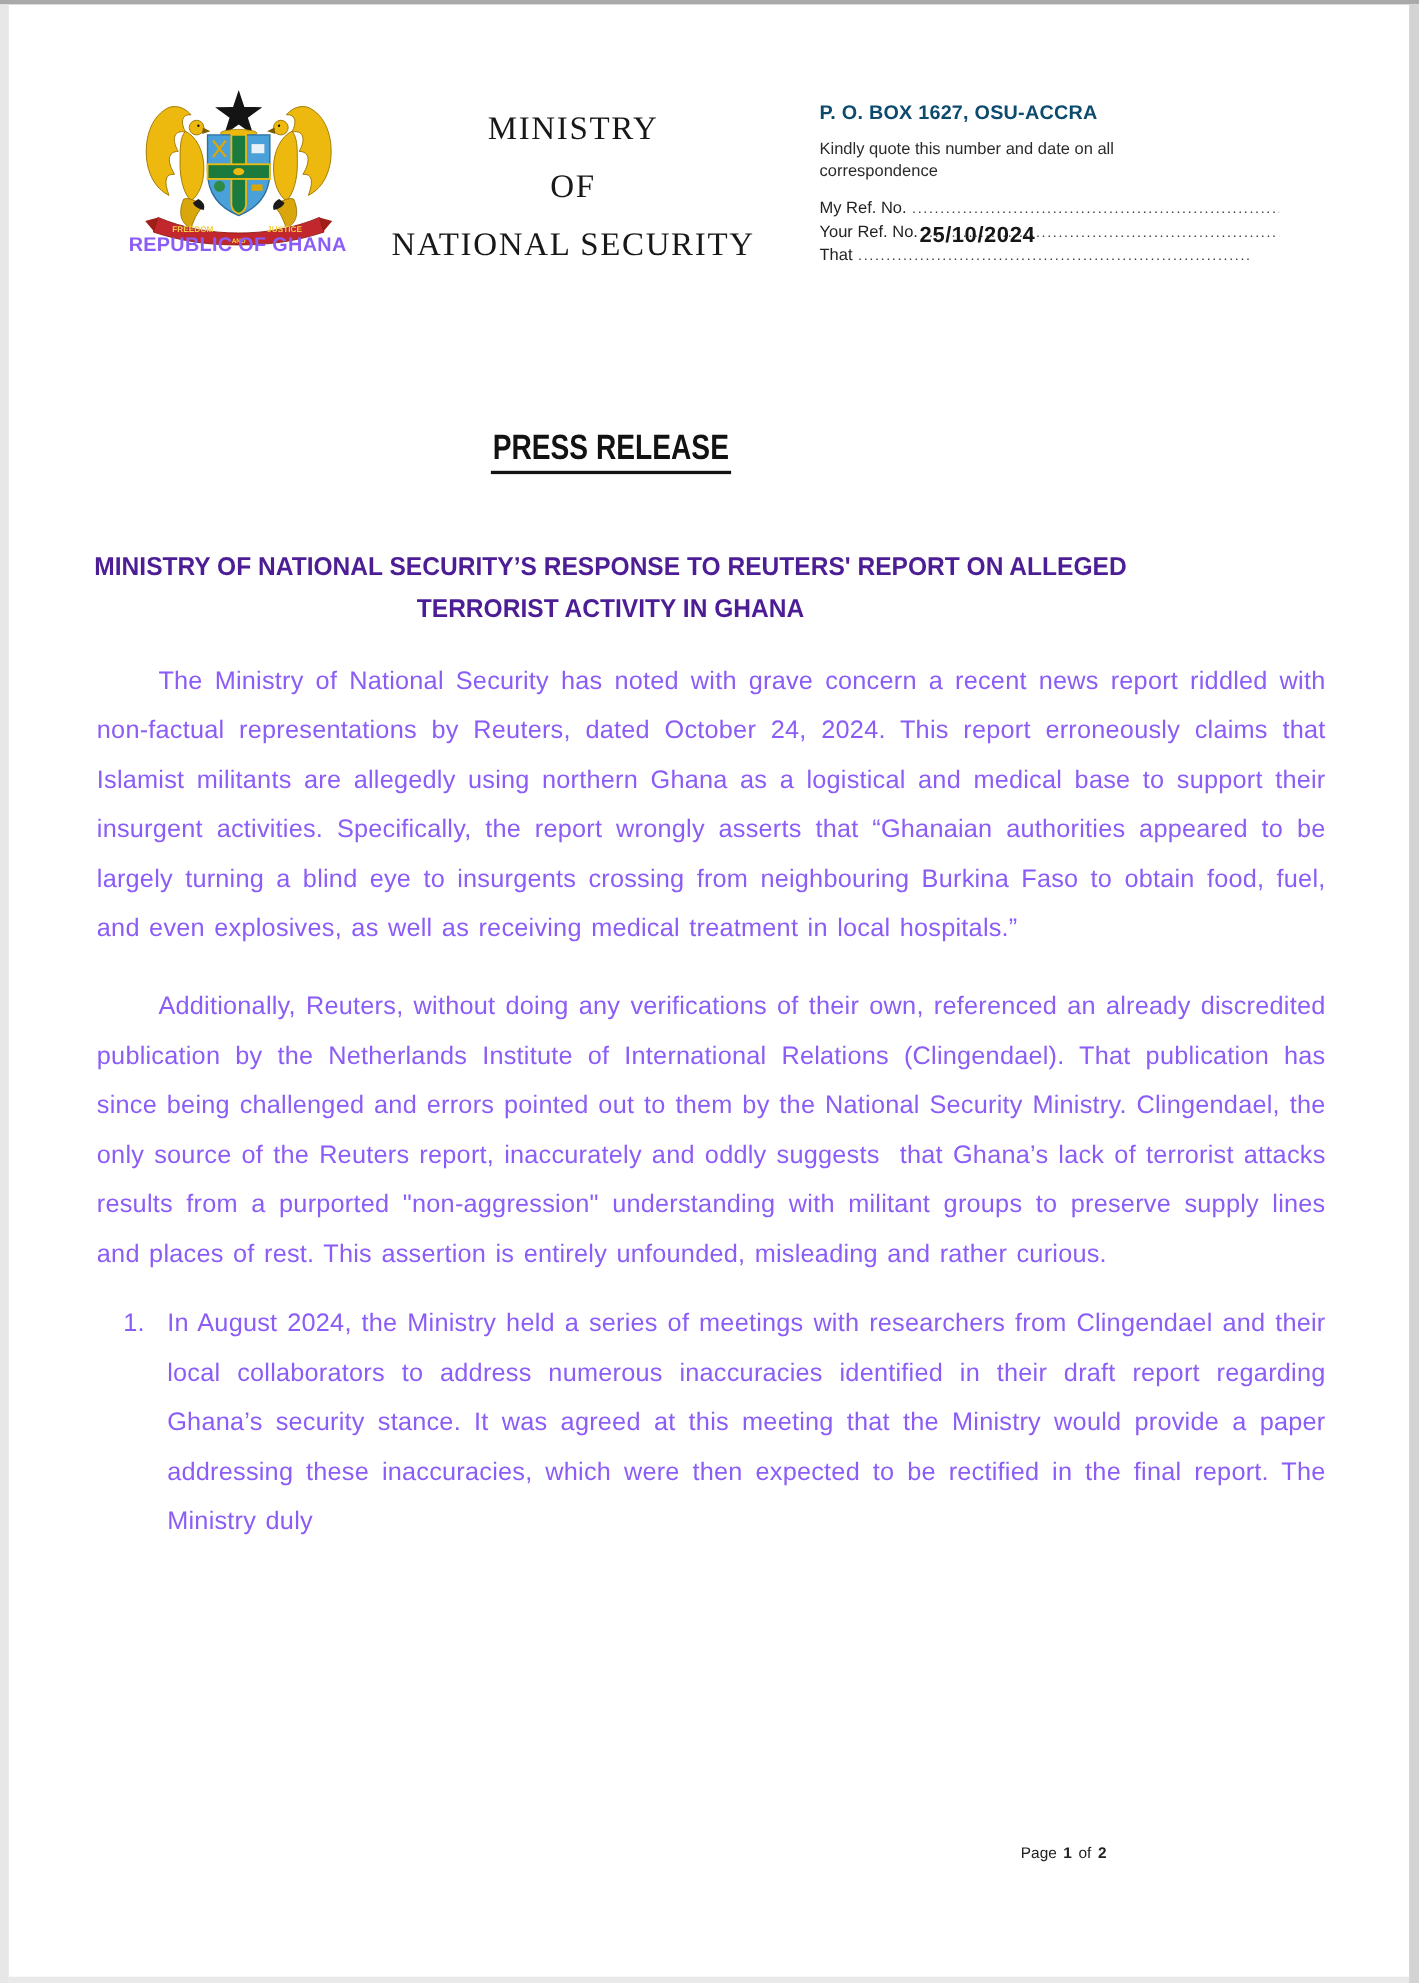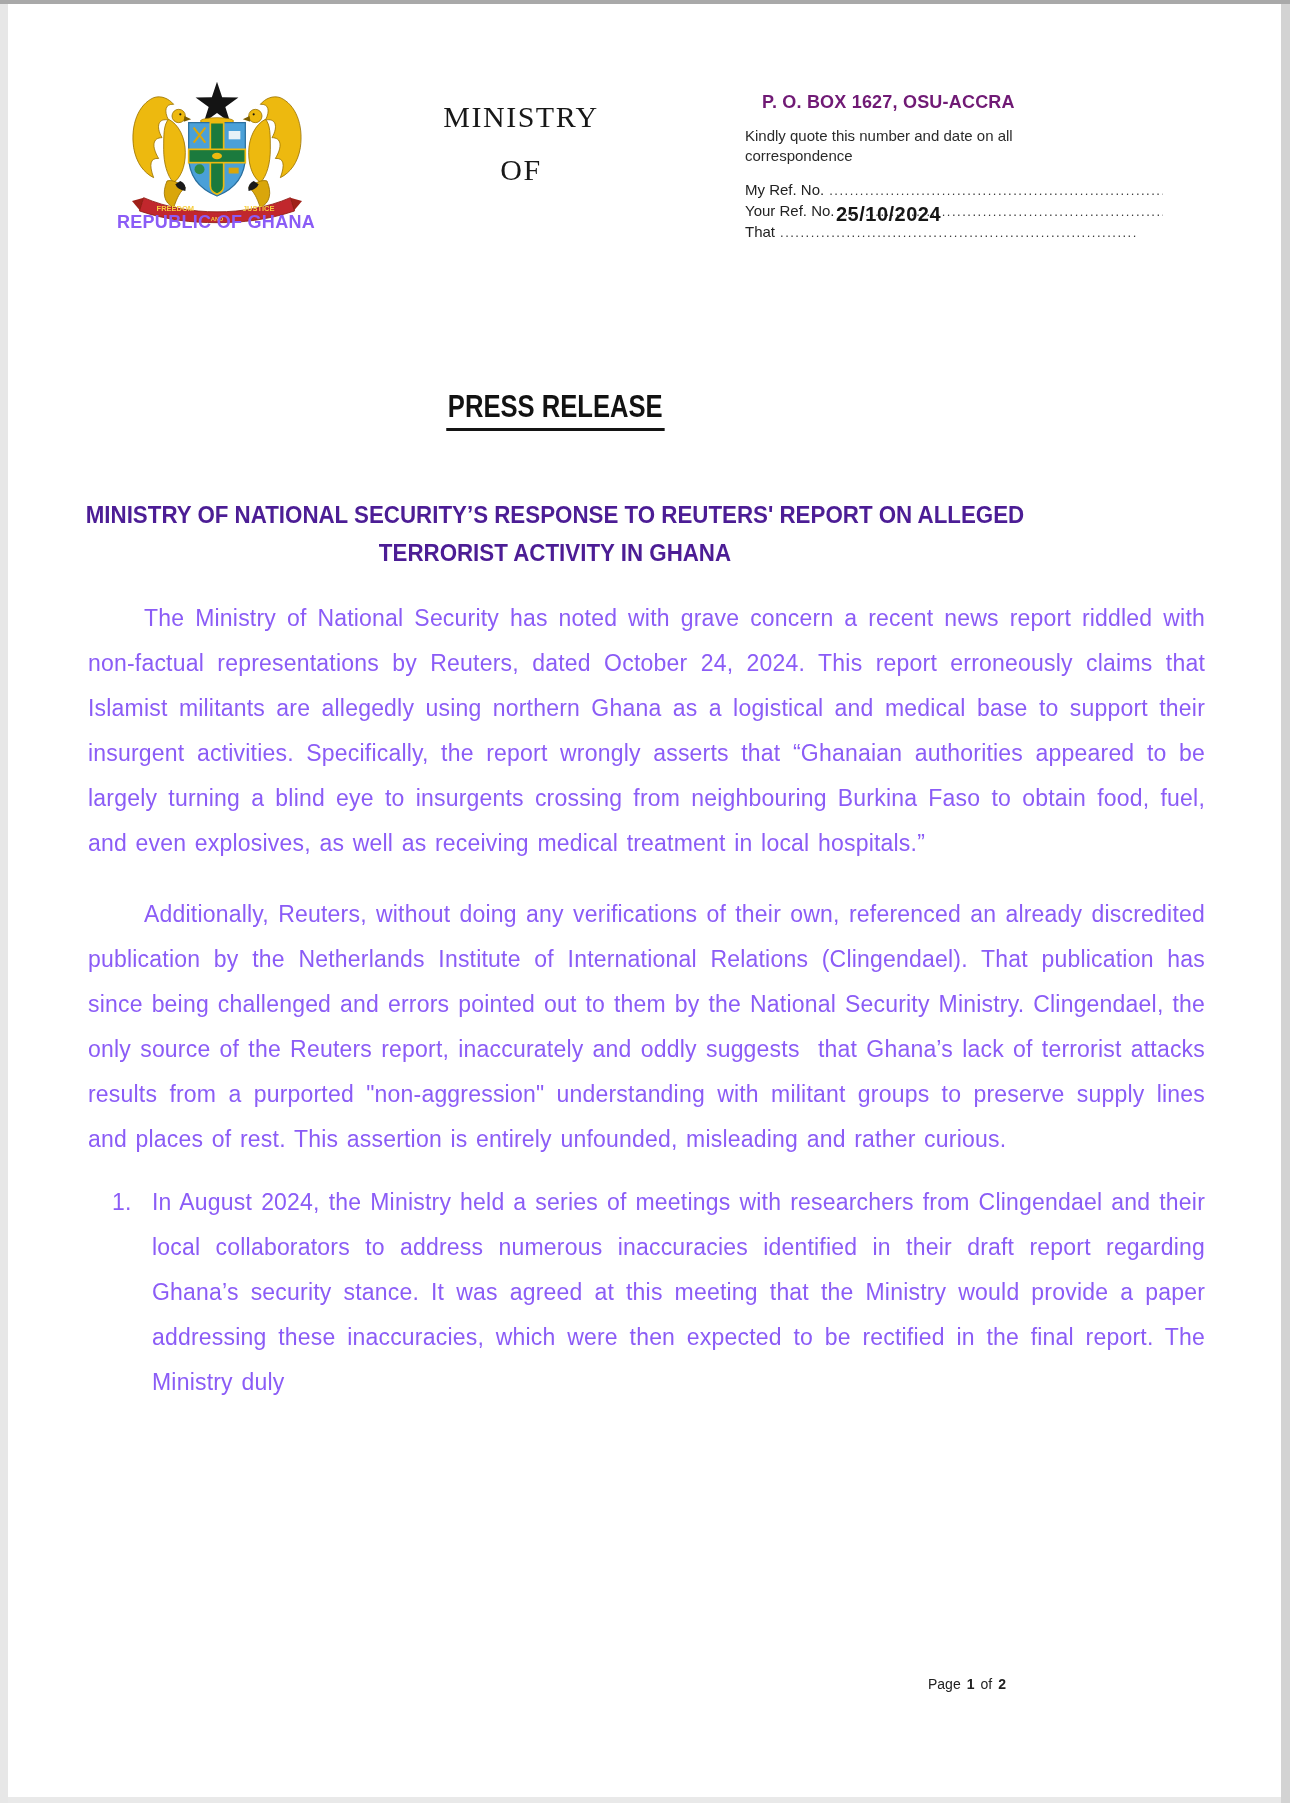--- a/index.html
+++ b/index.html
@@ -22,21 +22,21 @@
     position:absolute;left:96px;top:212px;width:240px;text-align:center;
     font-size:18px;font-weight:700;letter-spacing:.3px;color:#8b5cf6;
   }
   .ministry{
     position:absolute;left:345px;top:100px;width:352px;text-align:center;
     font-family:"Liberation Serif", serif;font-size:30px;color:#181818;
   }
   .ministry .m-line{margin-bottom:19px;letter-spacing:1.5px;}
 
   .contact{position:absolute;left:745px;top:92px;width:418px;}
-  .address{font-size:18px;font-weight:700;letter-spacing:.2px;color:#701a75;margin-left:17px;}
+  .address{font-size:18px;font-weight:700;letter-spacing:.2px;color:#0c4a6e;}
   .note{margin-top:13px;width:305px;font-size:15px;line-height:20px;color:#2b2b2b;}
   .ref-block{margin-top:15px;font-size:15px;color:#222;}
   .ref-line{display:flex;align-items:baseline;height:21px;overflow:hidden;}
   .ref-lbl{white-space:nowrap;margin-right:5px;}
   .ref-dots{flex:1;overflow:hidden;white-space:nowrap;letter-spacing:1.5px;color:#3a3a3a;font-size:13px;}
   .date-value{
     position:absolute;left:836px;top:203px;font-size:20px;font-weight:600;
     color:#161616;letter-spacing:.5px;
   }
 
@@ -119,20 +119,21 @@
       <text x="160" y="162" text-anchor="middle" font-size="9" font-weight="bold" fill="#F6CE3E" font-family="Liberation Sans, sans-serif">JUSTICE</text>
       <text x="110" y="174" text-anchor="middle" font-size="7" font-weight="bold" fill="#F6CE3E" font-family="Liberation Sans, sans-serif">AND</text>
     </g>
   </svg>
 </div>
 <div class="emblem-caption">REPUBLIC OF GHANA</div>
 
 <div class="ministry">
   <div class="m-line">MINISTRY</div>
   <div class="m-line">OF</div>
+  <div class="m-line">NATIONAL SECURITY</div>
 </div>
 
 <div class="contact">
   <div class="address">P. O. BOX 1627, OSU-ACCRA</div>
   <div class="note">Kindly quote this number and date on all correspondence</div>
   <div class="ref-block">
     <div class="ref-line">
       <span class="ref-lbl">My Ref. No.</span>
       <span class="ref-dots">......................................................................</span>
     </div>

